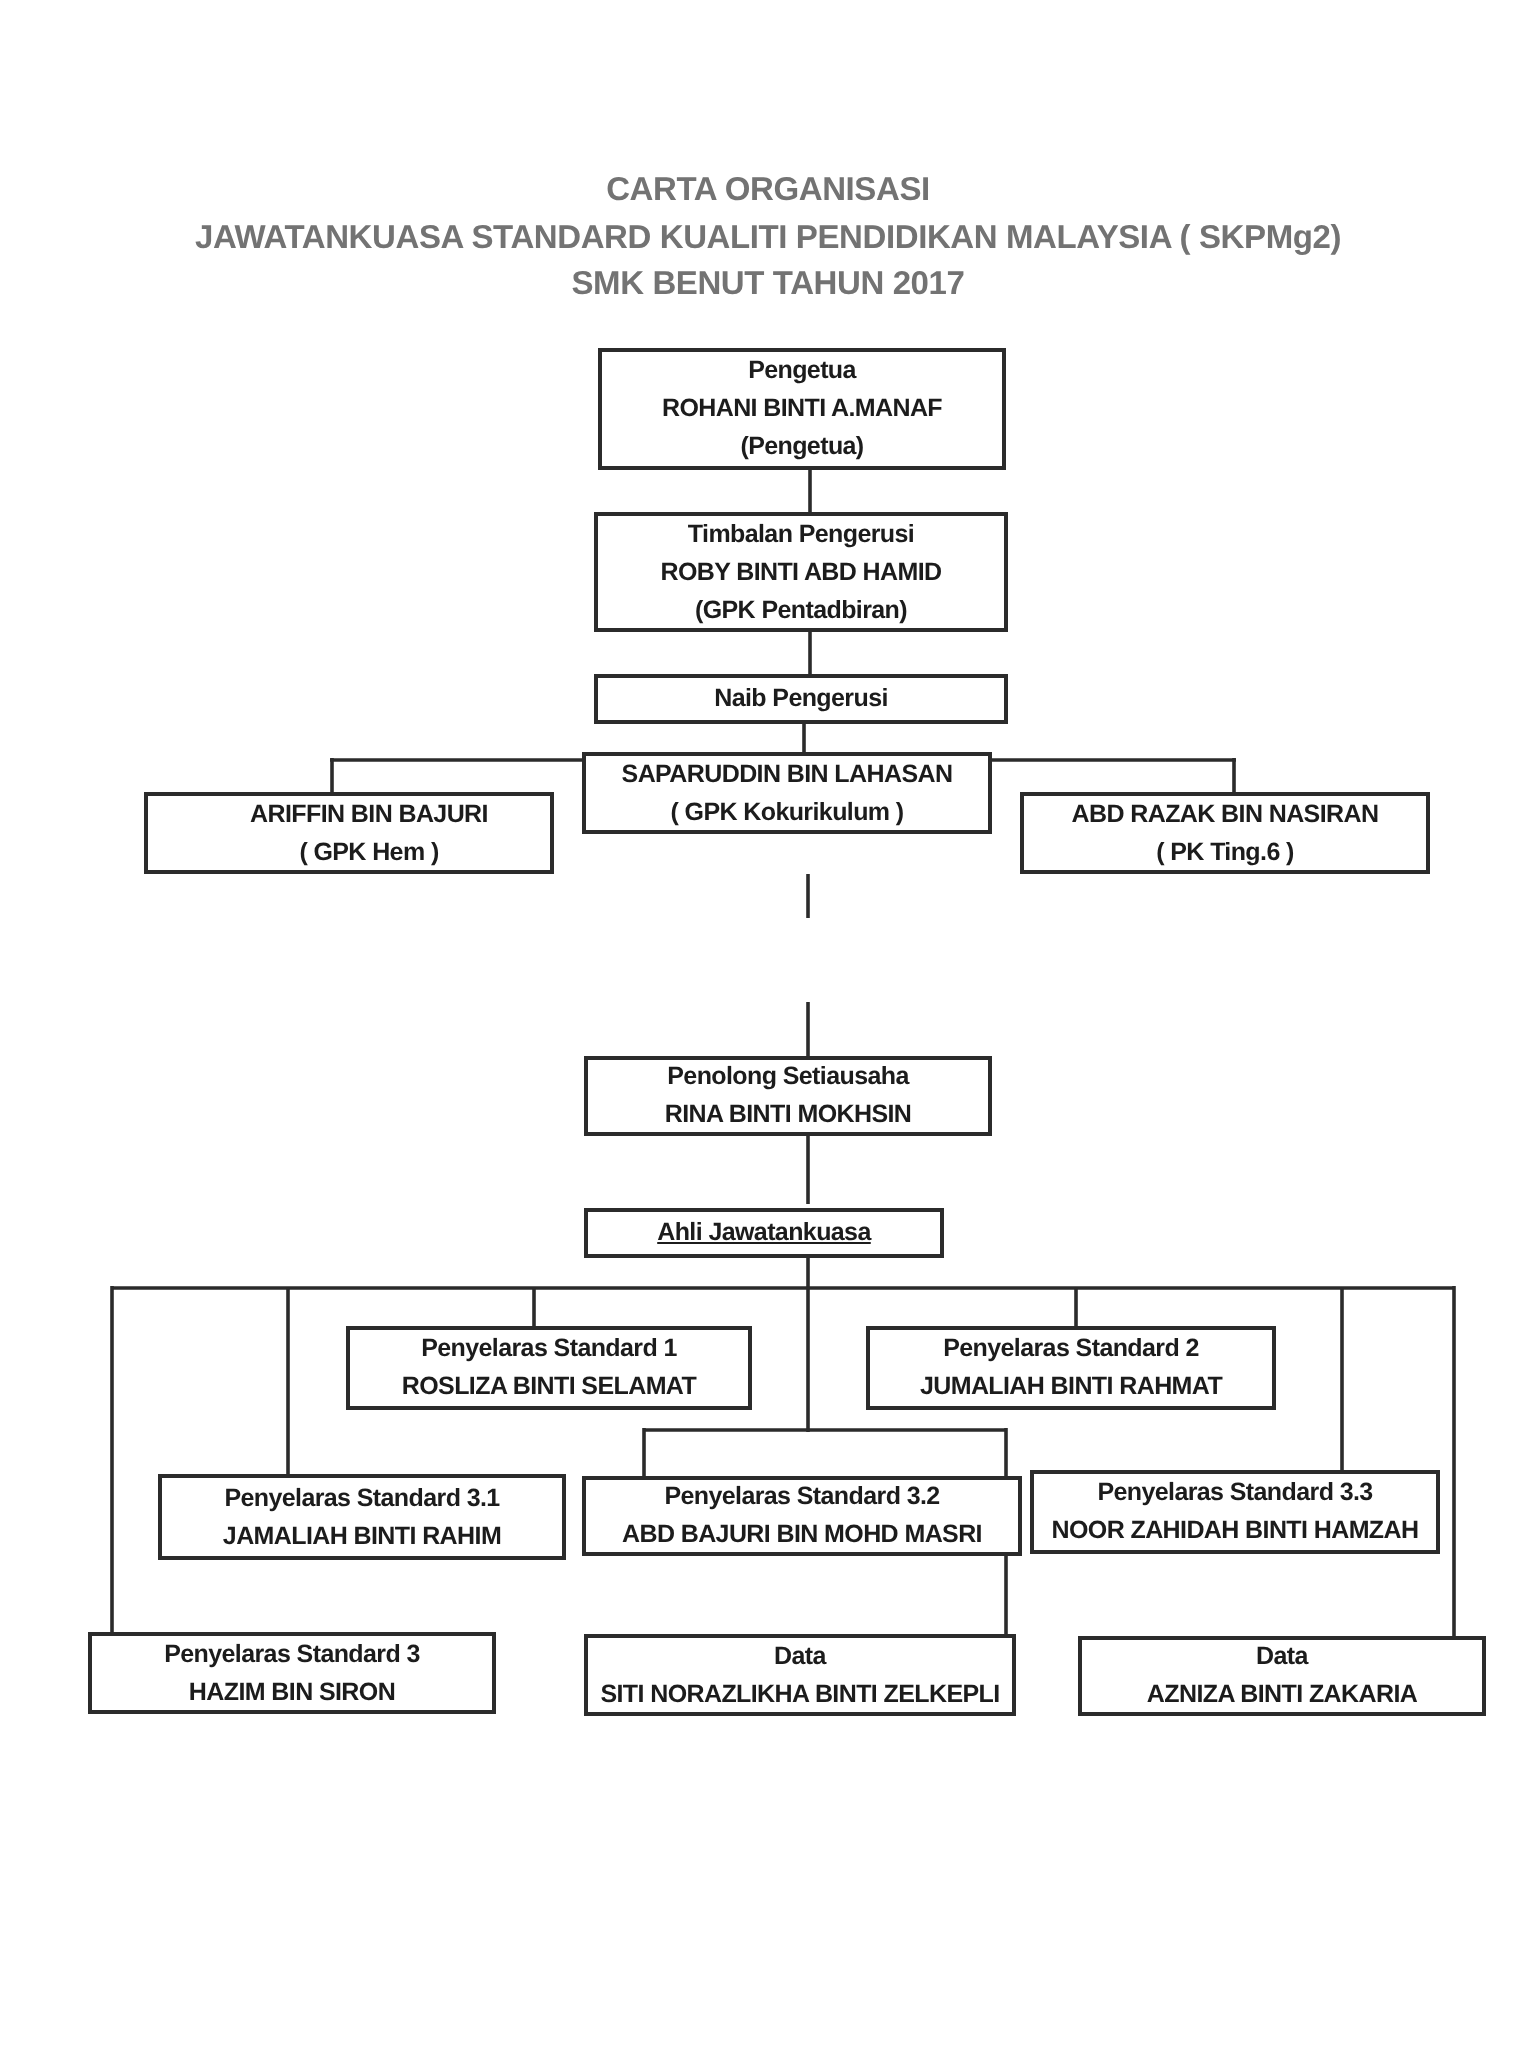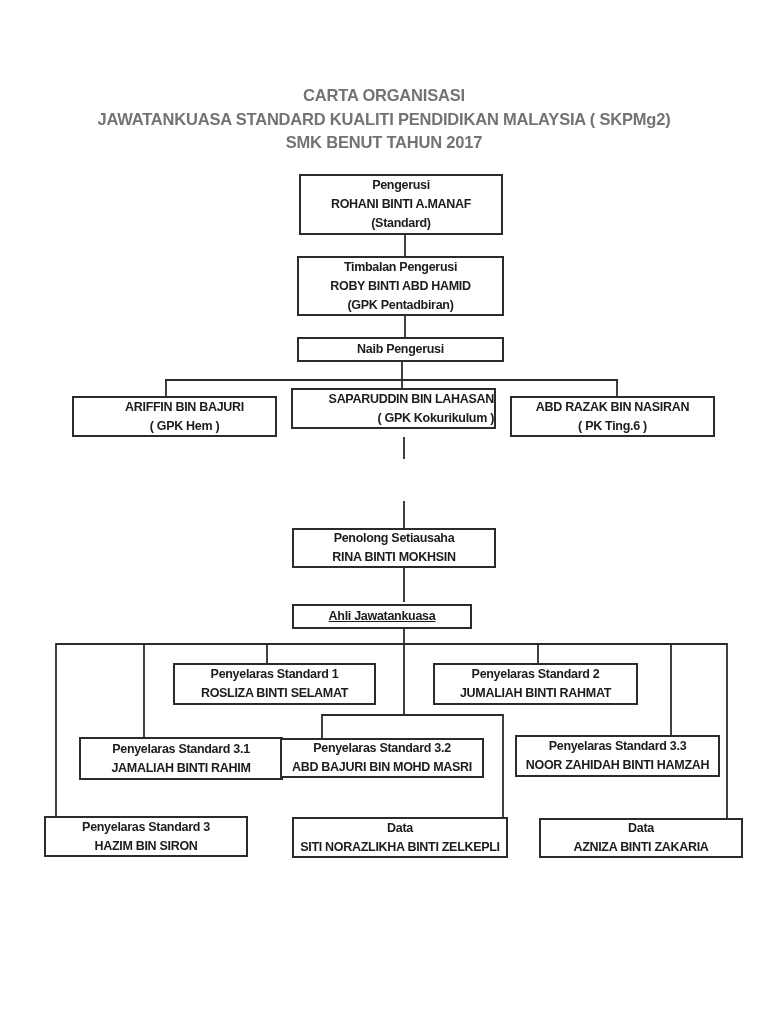--- a/index.html
+++ b/index.html
@@ -75,41 +75,41 @@
     <line x1="267" y1="644" x2="267" y2="663"></line>
     <line x1="538" y1="644" x2="538" y2="663"></line>
     <line x1="671" y1="644" x2="671" y2="737"></line>
     <line x1="727" y1="643" x2="727" y2="822"></line>
     <line x1="322" y1="715" x2="503" y2="715"></line>
     <line x1="322" y1="714" x2="322" y2="741"></line>
     <line x1="503" y1="714" x2="503" y2="821"></line>
   </svg>
 
   <div class="node" style="left:299px;top:174px;width:204px;height:61px;">
-    <span class="ln">Pengerusi</span>
+    <span class="ln">Pengetua</span>
     <span class="ln">ROHANI BINTI A.MANAF</span>
-    <span class="ln">(Standard)</span>
+    <span class="ln">(Pengetua)</span>
   </div>
 
   <div class="node" style="left:297px;top:256px;width:207px;height:60px;justify-content:center;">
     <span class="ln">Timbalan Pengerusi</span>
     <span class="ln">ROBY BINTI ABD HAMID</span>
     <span class="ln">(GPK Pentadbiran)</span>
   </div>
 
   <div class="node" style="left:297px;top:337px;width:207px;height:25px;">
     <span class="ln">Naib Pengerusi</span>
   </div>
 
   <div class="node" style="left:72px;top:396px;width:205px;height:41px;padding-left:20px;">
     <span class="ln">ARIFFIN BIN BAJURI</span>
     <span class="ln">( GPK Hem )</span>
   </div>
 
-  <div class="node" style="left:291px;top:388px;width:205px;height:41px;align-items:flex-end;">
+  <div class="node" style="left:291px;top:376px;width:205px;height:41px;">
     <span class="ln">SAPARUDDIN BIN LAHASAN</span>
     <span class="ln">( GPK Kokurikulum )</span>
   </div>
 
   <div class="node" style="left:510px;top:396px;width:205px;height:41px;">
     <span class="ln">ABD RAZAK BIN NASIRAN</span>
     <span class="ln">( PK Ting.6 )</span>
   </div>
 
 
@@ -130,21 +130,21 @@
   <div class="node" style="left:433px;top:663px;width:205px;height:42px;align-items:center;">
     <span class="ln">Penyelaras Standard 2</span>
     <span class="ln">JUMALIAH BINTI RAHMAT</span>
   </div>
 
   <div class="node" style="left:79px;top:737px;width:204px;height:43px;">
     <span class="ln">Penyelaras Standard 3.1</span>
     <span class="ln">JAMALIAH BINTI RAHIM</span>
   </div>
 
-  <div class="node" style="left:280px;top:738px;width:204px;height:40px;">
+  <div class="node" style="left:291px;top:738px;width:220px;height:40px;">
     <span class="ln">Penyelaras Standard 3.2</span>
     <span class="ln">ABD BAJURI BIN MOHD MASRI</span>
   </div>
 
   <div class="node" style="left:515px;top:735px;width:205px;height:42px;">
     <span class="ln">Penyelaras Standard 3.3</span>
     <span class="ln">NOOR ZAHIDAH BINTI HAMZAH</span>
   </div>
 
   <div class="node" style="left:44px;top:816px;width:204px;height:41px;">

